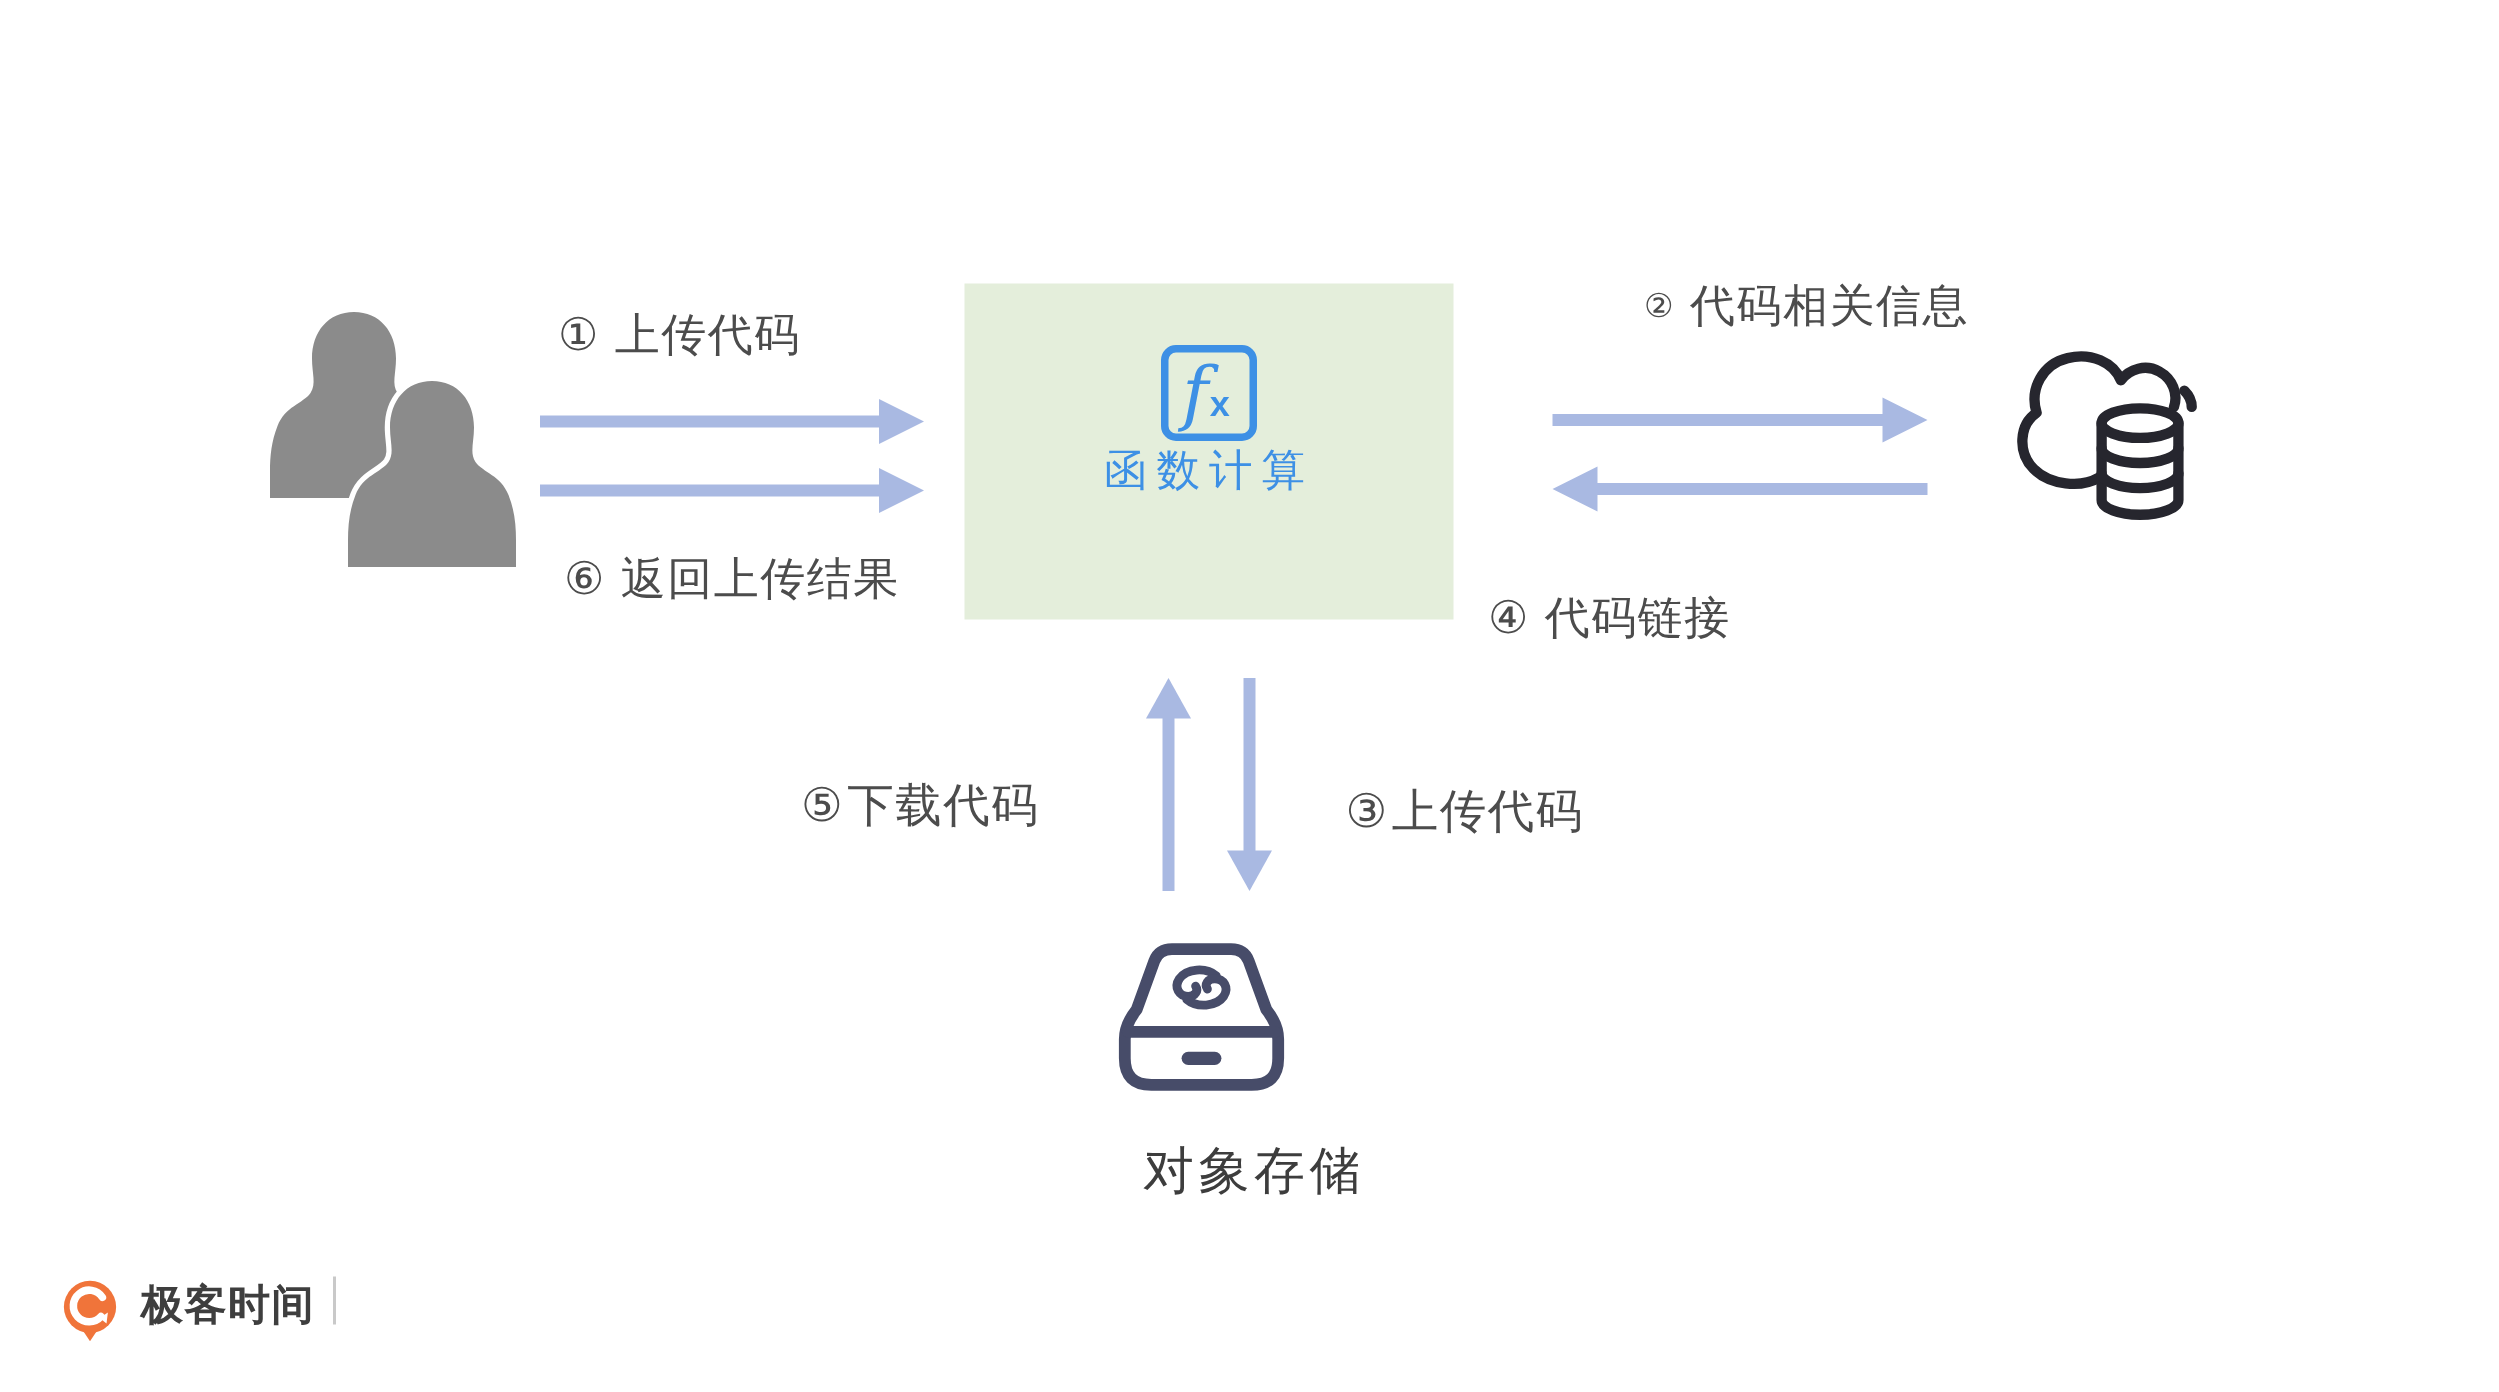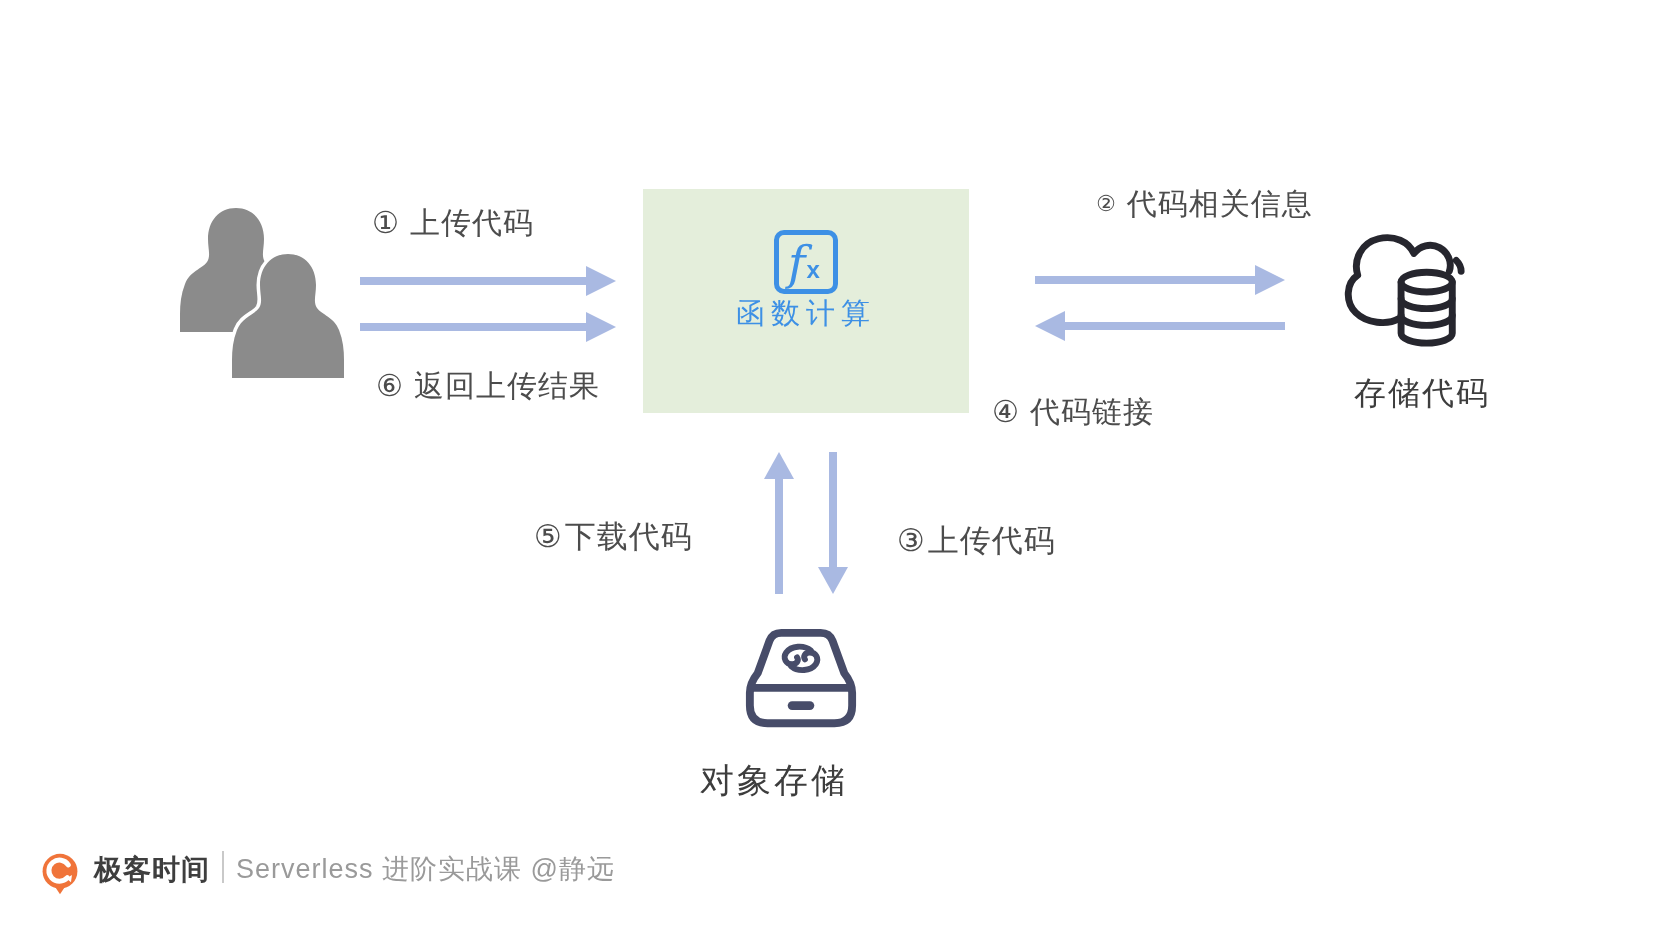--- a/index.html
+++ b/index.html
@@ -67,21 +67,21 @@
   .cloud{ left:1342px; top:217px; width:128px; height:142px; }
   .cloud-stroke{ fill:none; stroke:var(--cloud-ink); stroke-width:7px;
     stroke-linecap:round; stroke-linejoin:round; }
   .db-fill{ fill:#fff; stroke:none; }
   .node-label{ color:var(--dark-label); white-space:nowrap; }
   .storage-label{ left:1332px; top:372px; width:180px; text-align:center;
     font-size:32px; letter-spacing:2px; }
   .oss{ left:742px; top:627px; width:118px; height:107px; }
   .oss-stroke{ fill:none; stroke:var(--device-ink); stroke-width:8px;
     stroke-linecap:round; stroke-linejoin:round; }
-  .oss-label{ left:700px; top:758px; width:210px; text-align:left;
+  .oss-label{ left:700px; top:758px; width:210px; text-align:right;
     font-size:34px; letter-spacing:3px; }
 
   
   .footer{ left:38px; top:851px; display:flex; align-items:flex-start; gap:12px; }
   .logo{ width:44px; height:46px; }
   .brand{ font-size:28px; font-weight:bold; color:var(--brand-text); letter-spacing:1px;}
   .divider{ width:2px; height:32px; background:var(--divider); }
   .course{ font-size:27px; color:var(--footer-text); letter-spacing:1px; }
 </style>
 </head>
@@ -137,21 +137,20 @@
 
   <svg class="cloud" viewBox="0 0 130 142" aria-hidden="true">
     <path class="cloud-stroke" d="M58 102 C46 109 25 107 14 96 C3 85 4 66 16 58 C11 42 20 25 37 21 C53 17 68 24 73 36 C79 28 90 25 99 30 C108 35 112 45 109 54"></path>
     <path class="cloud-stroke" d="M116 43 C119 46 121 50 121 54"></path>
     <path class="db-fill" d="M60 65 L112 65 L112 117 A26 10 0 0 1 60 117 Z"></path>
     <ellipse class="cloud-stroke" cx="86" cy="65" rx="26" ry="10" fill="#fff"></ellipse>
     <path class="cloud-stroke" d="M60 65 L60 117 A26 10 0 0 0 112 117 L112 65"></path>
     <path class="cloud-stroke" d="M60 82 A26 10 0 0 0 112 82"></path>
     <path class="cloud-stroke" d="M60 99 A26 10 0 0 0 112 99"></path>
   </svg>
-  <div class="node-label storage-label">存储代码</div>
 
   <div class="arrow v up" style="left:764px; top:452px; height:142px;">
       <i class="head"></i>
       <i class="shaft"></i>
     </div>
   <div class="arrow v down" style="left:818px; top:452px; height:142px;">
       <i class="shaft"></i>
       <i class="head"></i>
     </div>
   <div class="step big tight" style="left:534px; top:516px;">
@@ -172,16 +171,15 @@
 
   <div class="footer">
     <svg class="logo" viewBox="0 0 48 48" aria-hidden="true">
       <circle cx="24" cy="21" r="19" fill="var(--brand-orange)"></circle>
       <path d="M24 46 L16 34 L32 34 Z" fill="var(--brand-orange)"></path>
       <path d="M32 28 A11.5 11.5 0 1 1 33 14" fill="none" stroke="#fff" stroke-width="5.5" stroke-linecap="round"></path>
       <path d="M31 29 L37 25 L36 33 Z" fill="#fff"></path>
     </svg>
     <span class="brand">极客时间</span>
     <span class="divider"></span>
-    <span class="course">Serverless 进阶实战课 @静远</span>
   </div>
 
 </div>
 
 </body></html>

